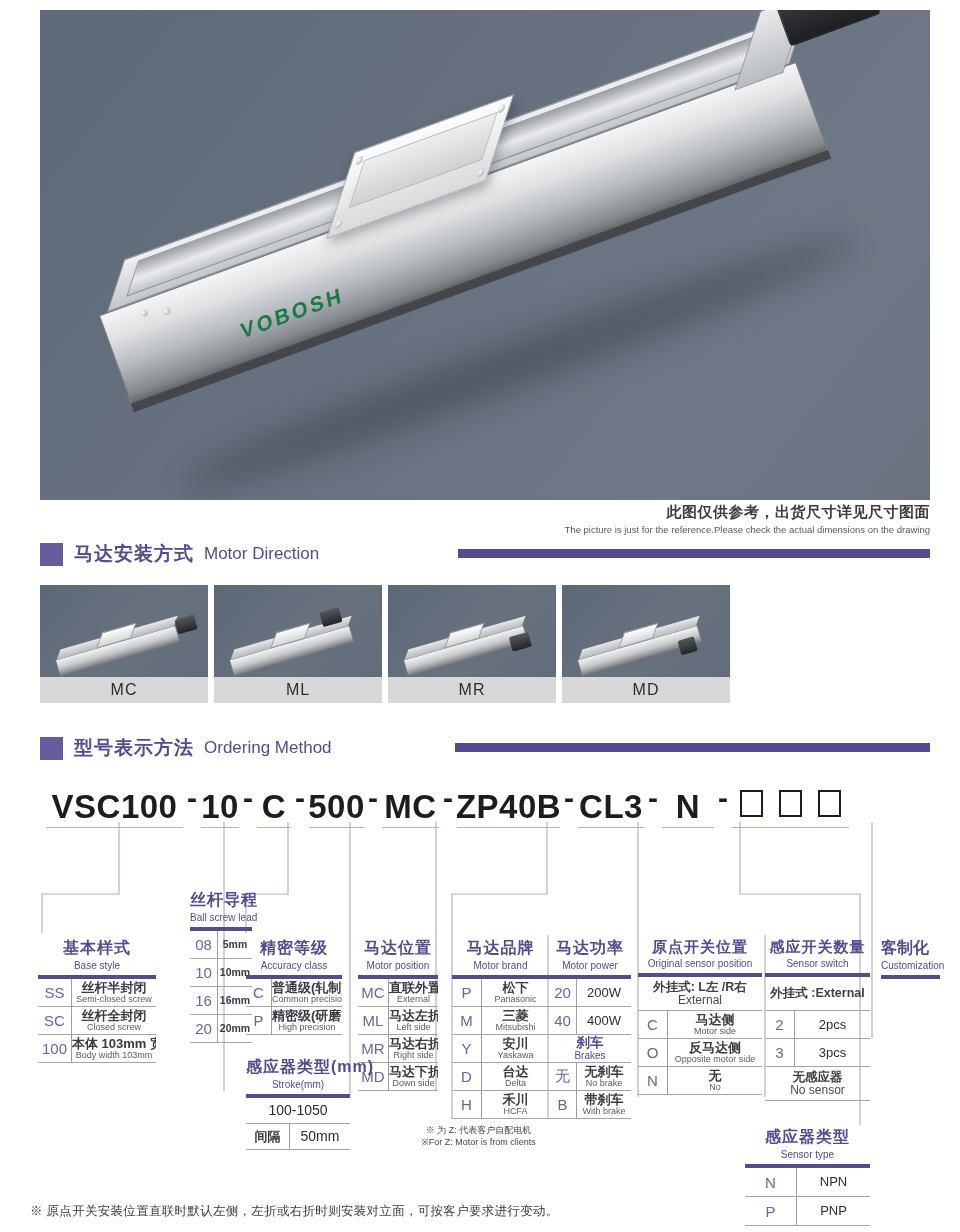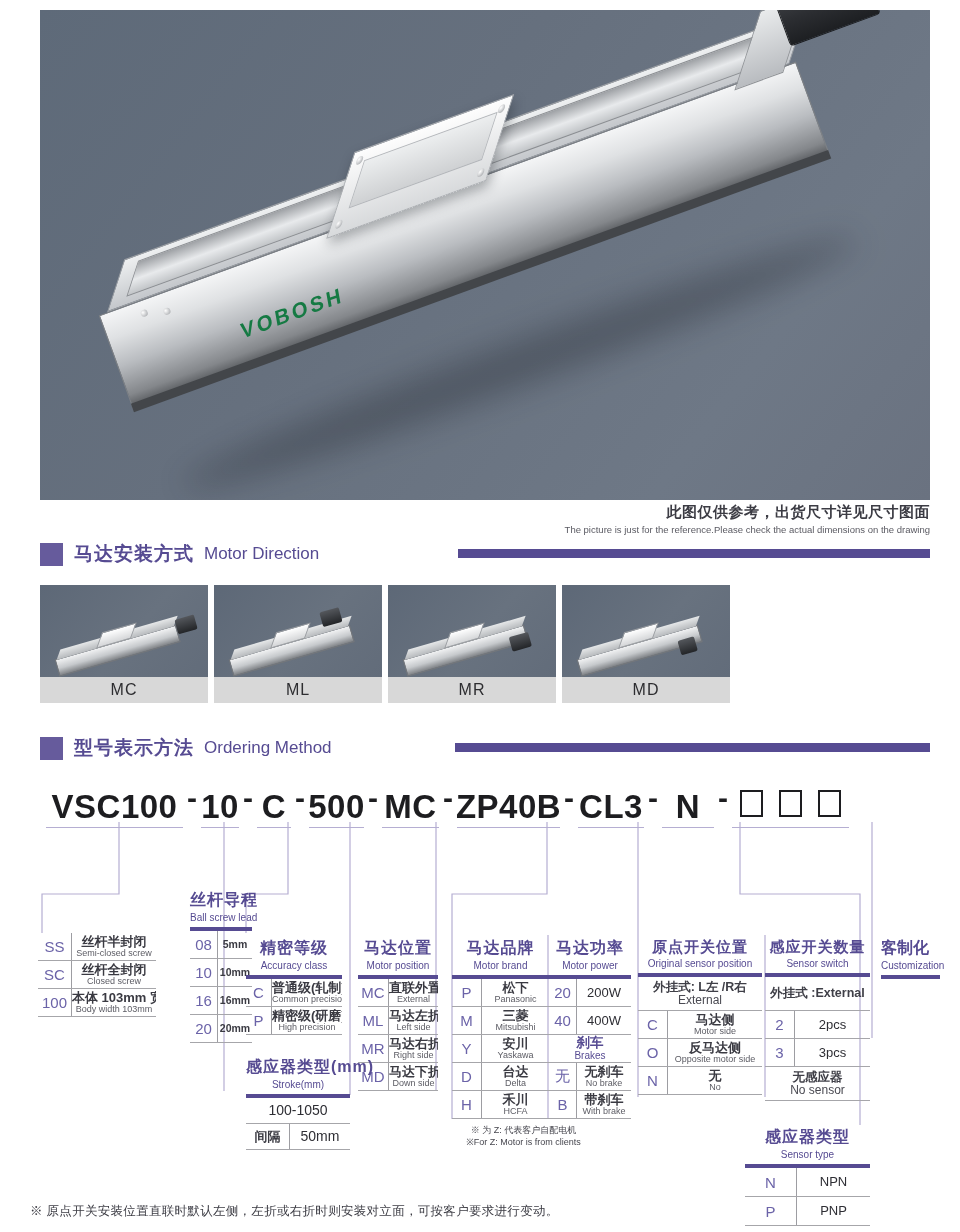--- a/index.html
+++ b/index.html
@@ -241,20 +241,25 @@
       <path d="M548 935 V1119"></path>
       <path d="M638 822 V1097"></path>
       <path d="M765 935 V1097"></path>
       <path d="M740 822 V894 H860 V1125"></path>
       <path d="M872 822 V1038"></path>
     </g>
   </svg>
 
   <div id="order-tables">
       <div class="otable col-base-style" style="left: 38px; top: 933px; width: 118px;">
+        <div class="thead">
+          <div class="th-zh">基本样式</div>
+          <div class="th-en">Base style</div>
+          <div class="tbar"></div>
+        </div>
         <div class="orow">
           <div class="code" style="width: 34px;">SS</div>
           <div class="desc">
             <div class="zh">丝杆半封闭</div>
             <div class="en">Semi-closed screw</div>
           </div>
         </div>
         <div class="orow">
           <div class="code" style="width: 34px;">SC</div>
           <div class="desc">
@@ -537,20 +542,20 @@
         </div>
         <div class="orow" style="height: 29px;">
           <div class="code" style="width: 52px;">P</div>
           <div class="desc">
             <div class="val-lg">PNP</div>
           </div>
         </div>
       </div>
   </div>
 
-  <div class="note-sm" style="left:461px;top:1124px;width:125px">
+  <div class="note-sm" style="left:416px;top:1124px;width:125px">
     <div>※ 为 Z: 代表客户自配电机</div>
     <div>※For Z: Motor is from clients</div>
   </div>
 
   <div class="footnote">※ 原点开关安装位置直联时默认左侧，左折或右折时则安装对立面，可按客户要求进行变动。</div>
 
 </div>
 
 </body></html>

